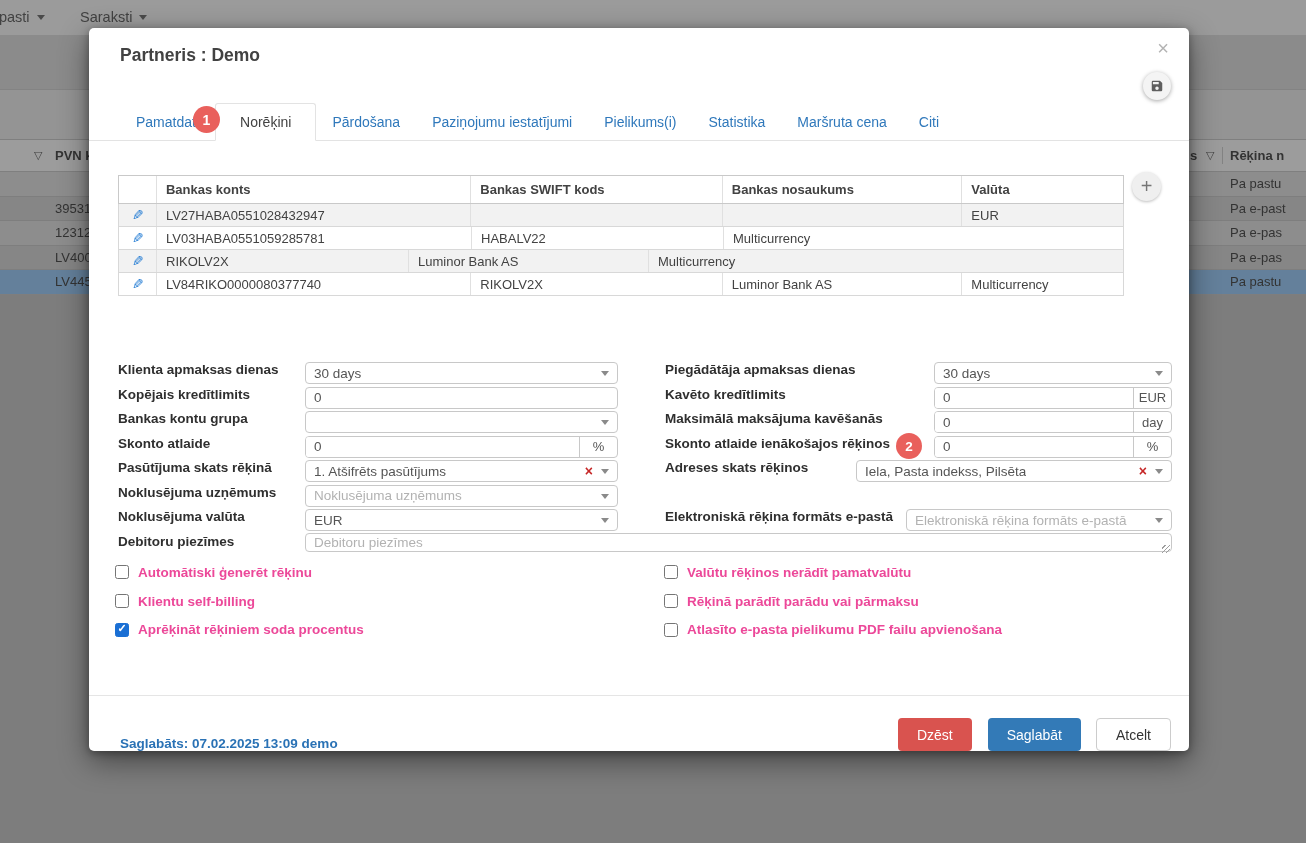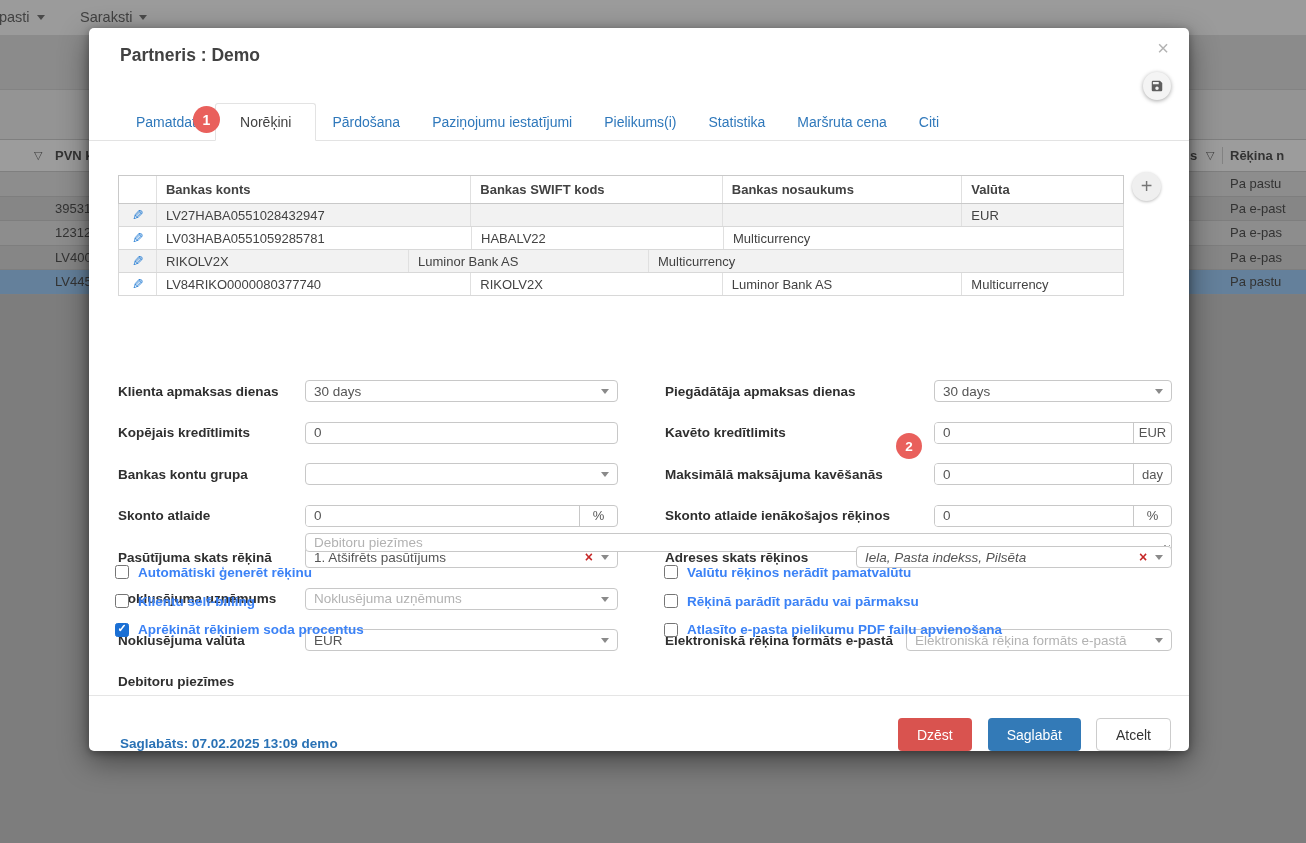--- a/index.html
+++ b/index.html
@@ -56,29 +56,29 @@
   .c-ico { width:37px; } .c-konts { width:315px; } .c-swift { width:252px; } .c-nosauk { width:240px; } .c-valuta { width:162px; }
   .bt-row:first-of-type .c-konts { font-weight:700; }
   .pencil { color:#1976d2; font-size:14px; cursor:pointer; transform:scaleX(-1); }
   .add-btn { left:1043px; top:144px; width:29px; height:29px; border-radius:50%; background:#efefef;
     box-shadow:0 1px 3px rgba(0,0,0,.25); display:flex; align-items:center; justify-content:center;
     font-size:20px; font-weight:300; color:#757575; cursor:pointer; }
 
   
   .fcol-left  { left:29px;  top:334px; width:500px; }
   .fcol-right { left:576px; top:334px; width:507px; }
-  .frow { display:flex; align-items:center; height:24.5px;margin-top:17px; }
+  .frow { display:flex; height:24.5px; }
   .flabel { font-size:13.5px; font-weight:700; color:#2f2f2f; white-space:nowrap; }
   .fcol-left .flabel { width:187px; }
   .fcol-right .flabel { flex:1; }
   .field { position:relative; height:22px; border:1px solid #c8c8c8; border-radius:4px; background:#fff;
     font-size:13.5px; color:#555; display:flex; align-items:center; padding:0 8px; }
   .fcol-left .field { width:313px; }
   .fcol-right .field { width:238px; }
-  .fcol-right .field.wide { width:316px;font-style:italic; }
+  .fcol-right .field.wide { width:316px; }
   .fcol-right .field.med { width:266px; }
   .field .val { overflow:hidden; white-space:nowrap; }
   .field .ph { color:#b2b2b2; }
   .sel-caret { position:absolute; right:8px; top:8px; width:0; height:0;
     border-left:4px solid transparent; border-right:4px solid transparent; border-top:5px solid #8a8a8a; }
   .clear-x { position:absolute; right:24px; top:2px; color:#c62828; font-weight:700; font-size:14px; cursor:pointer; }
   .fgroup { height:22px; border:1px solid #c8c8c8; border-radius:4px; background:#fff; display:flex; overflow:hidden; }
   .fcol-left .fgroup { width:313px; } .fcol-right .fgroup { width:238px; }
   .fgroup input { flex:1; border:none; outline:none; font-size:13.5px; color:#555; padding:0 8px; min-width:0;
     font-family:"Liberation Sans", sans-serif; }
@@ -94,21 +94,21 @@
     background:repeating-linear-gradient(135deg, transparent 0 2px, #9e9e9e 2px 3px); }
 
   
   .cbcol-left  { left:26px;  top:530px; }
   .cbcol-right { left:575px; top:530px; }
   .cbrow { display:flex; align-items:center; height:28.7px; }
   .cb { width:14px; height:14px; border:1.5px solid #757575; border-radius:2.5px; margin-right:9px; background:#fff;
     cursor:pointer; position:relative; flex:none; }
   .cb.on { background:#1a6fd4; border-color:#1a6fd4; }
   .cb.on::after { content:"✓"; position:absolute; left:1.5px; top:-1.5px; color:#fff; font-size:11px; font-weight:700; }
-  .cblabel { font-size:13.5px; font-weight:700; color:#3b82f6; }
+  .cblabel { font-size:13.5px; font-weight:700; color:#ec4899; }
 
   
   .m-footer { left:0; right:0; top:667px; height:56px; border-top:1px solid #e5e5e5;
     display:flex; align-items:flex-end; padding:0 18px 0 31px; }
   .saved { font-size:13.5px; font-weight:700; color:#2a72b5; cursor:pointer; }
   .fspace { flex:1; }
   .btn { height:33px; border:none; border-radius:4px; font-size:14px; padding:0 19px; cursor:pointer;
     display:flex; align-items:center; font-family:"Liberation Sans", sans-serif; }
   .btn-del  { background:#d9534f; color:#fff; margin-right:16px; }
   .btn-save { background:#337ab7; color:#fff; margin-right:15px; }

